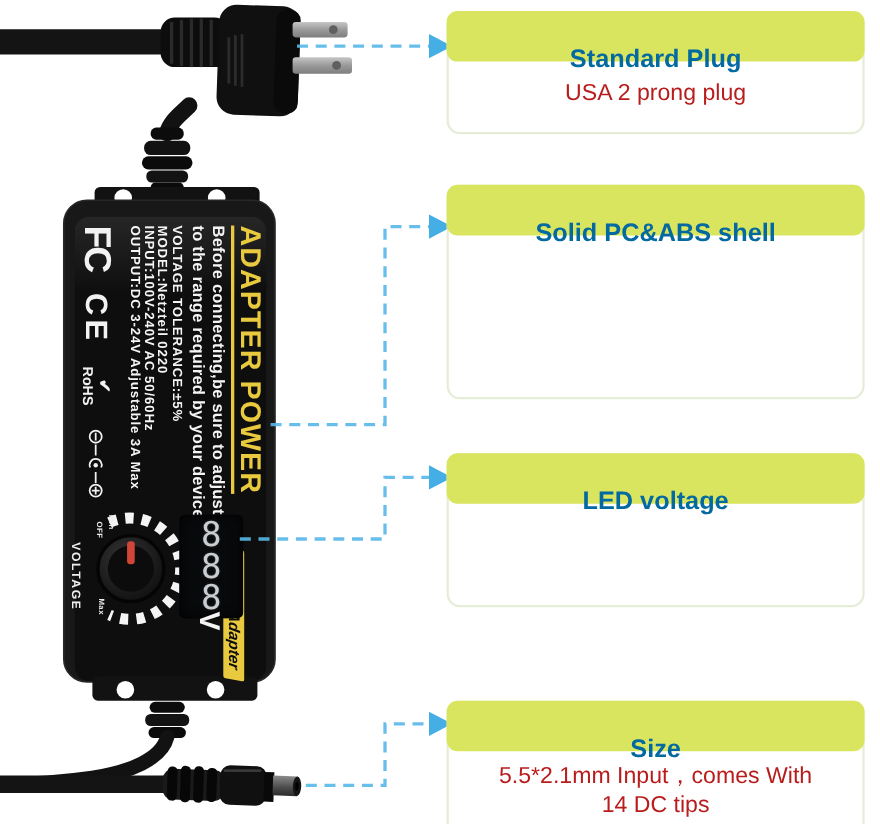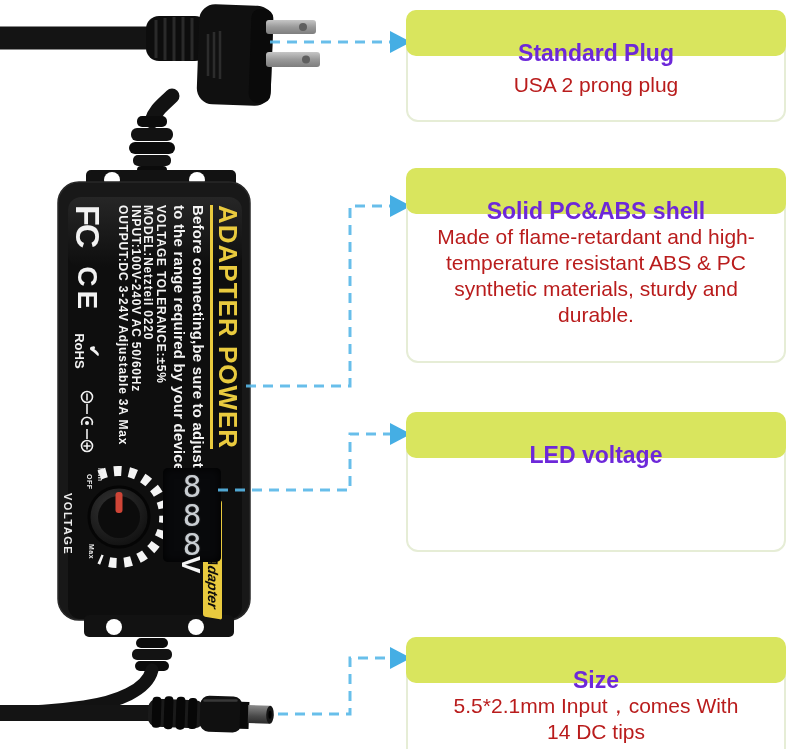--- a/index.html
+++ b/index.html
@@ -41,21 +41,21 @@
        background:#08090b;border-radius:5px;box-shadow:inset 0 0 10px #000;
        display:flex;flex-direction:column;align-items:center;justify-content:center;}
   .led span{font-family:"DejaVu Sans Mono",monospace;font-size:31px;line-height:29px;
             color:#c9ced3;text-shadow:0 0 2px rgba(255,255,255,.25);}
 
   
   .callout{position:absolute;left:406px;width:380px;z-index:5;background:#fff;
            border:2px solid #e6edd6;border-radius:12px;box-sizing:border-box;}
   .co-head{margin:-2px -2px 0;height:46px;background:#d9e55e;border-radius:10px;
            display:flex;align-items:center;justify-content:center;}
-  .co-title{font-size:23px;font-weight:bold;color:#6d28d9;margin-top:40px;}
+  .co-title{font-size:23px;font-weight:bold;color:#0369a1;margin-top:40px;}
   .co-body{padding:10px 14px 8px;text-align:center;font-size:21px;line-height:26px;
            color:#b91c1c;white-space:pre-line;}
   .co1{top:10px;height:112px;}  .co1 .co-body{padding-top:16px;}
   .co2{top:168px;height:195px;}
   .co3{top:412px;height:140px;}
   .co4{top:637px;height:142px;}
 </style>
 </head>
 <body>
 
@@ -229,24 +229,20 @@
     <div class="co-head">
       <span class="co-title">Standard Plug</span>
     </div>
     <div class="co-body">USA 2 prong plug</div>
   </div>
 
   <div class="callout co2">
     <div class="co-head">
       <span class="co-title">Solid PC&amp;ABS shell</span>
     </div>
-    <div class="co-body">Made of flame-retardant and high-
-temperature resistant ABS &amp; PC
-synthetic materials, sturdy and
-durable.</div>
   </div>
 
   <div class="callout co3">
     <div class="co-head">
       <span class="co-title">LED voltage</span>
     </div>
   </div>
 
   <div class="callout co4">
     <div class="co-head">

